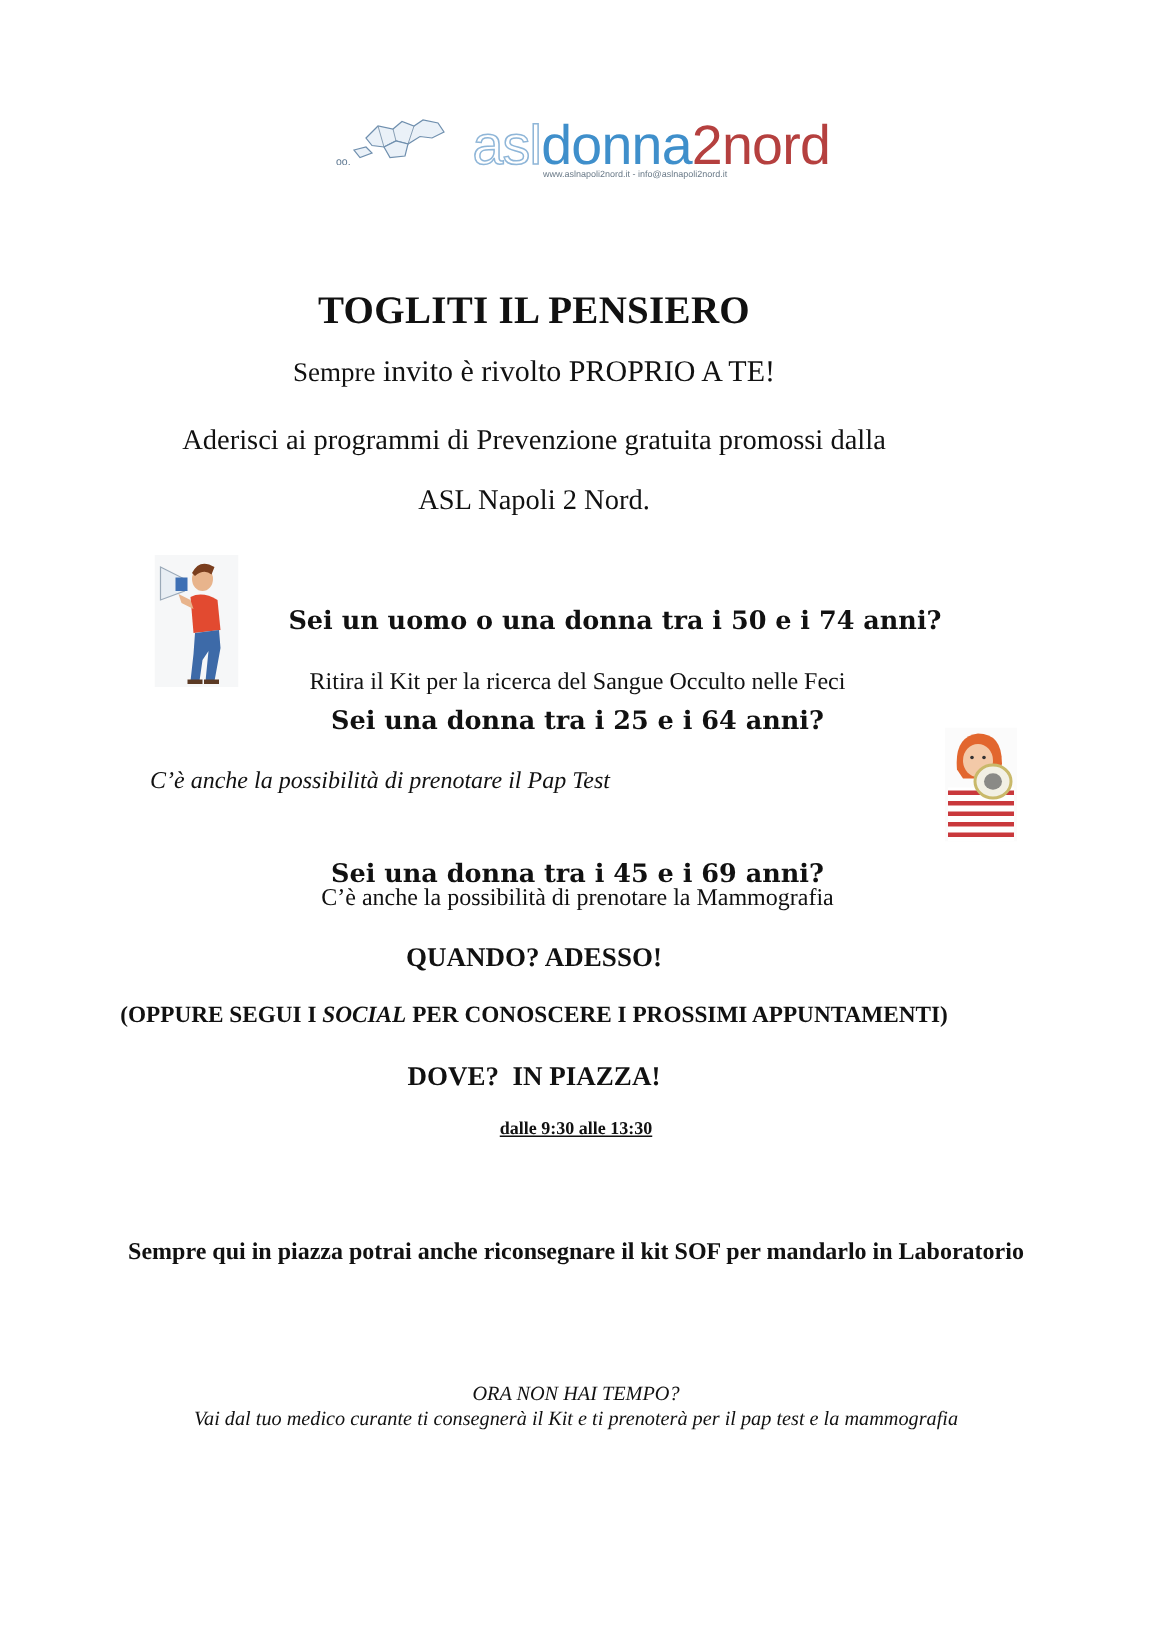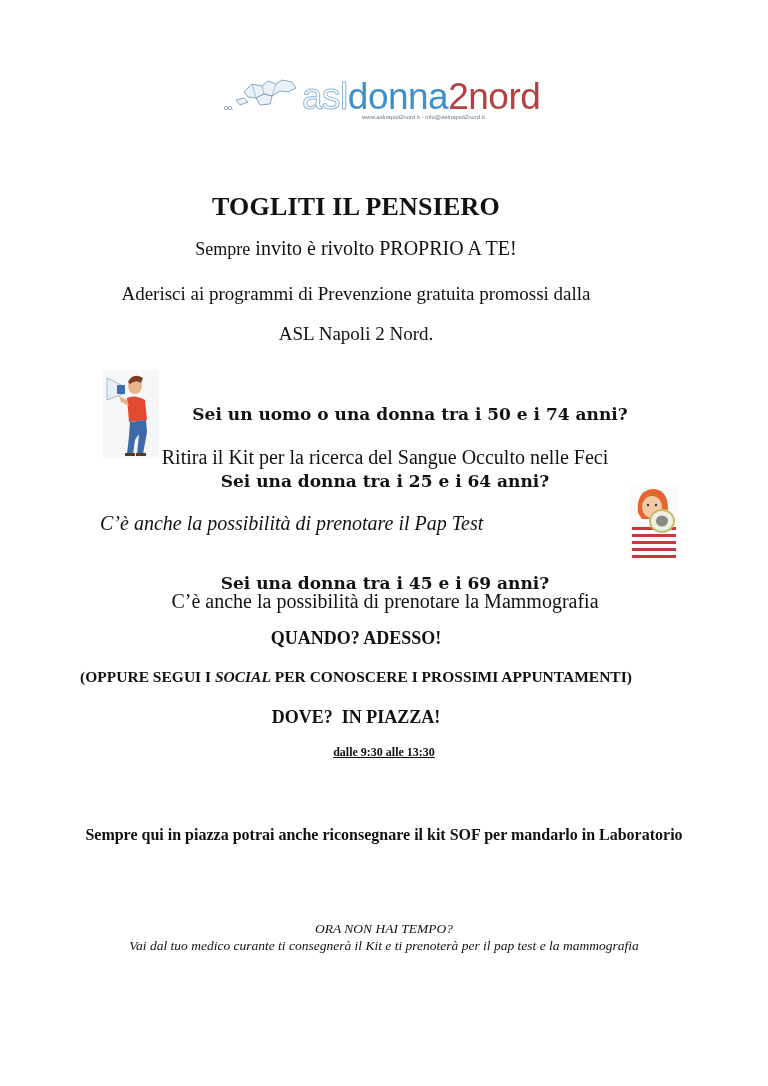--- a/index.html
+++ b/index.html
@@ -28,20 +28,21 @@
     .logo-text {
       position: absolute; left: 30px; top: 0px;
       font-family: "Liberation Sans", sans-serif;
       font-size: 37px; line-height: 38px; letter-spacing: -0.5px;
       white-space: nowrap;
     }
     .logo-asl {
       color: #ffffff;
       -webkit-text-stroke: 1px #8fb6d8;
       font-weight: normal;
+      margin-left: 13px;
     }
     .logo-napoli { color: #3f8fcb; font-weight: normal; }
     .logo-2nord { color: #b5403f; font-weight: normal; }
     .logo-url {
       position: absolute; left: 140px; top: 36px;
       font-family: "Liberation Sans", sans-serif;
       font-size: 6px; color: #6a7a88; white-space: nowrap;
     }
 
     .title {
@@ -65,21 +66,21 @@
       font-family: "Liberation Serif", serif;
       font-size: 19px;
     }
 
     .q {
       font-family: "DejaVu Serif", serif;
       font-weight: bold; font-size: 17px;
     }
     .a {
       font-family: "Liberation Serif", serif;
-      font-size: 20px;
+      font-size: 16px;
     }
     .q1 { top: 404px; left: 100px; width: 620px; }
     .a1 { top: 446px; left: 100px; width: 570px; }
     .q2 { top: 471px; left: 100px; width: 570px; }
     .a2 { top: 512px; left: 100px; width: 570px; }
     .q3 { top: 549px; left: 100px; width: 570px; margin-top: 24px; }
     .a3 { top: 590px; left: 100px; width: 570px; }
 
     .when {
       top: 628px;

